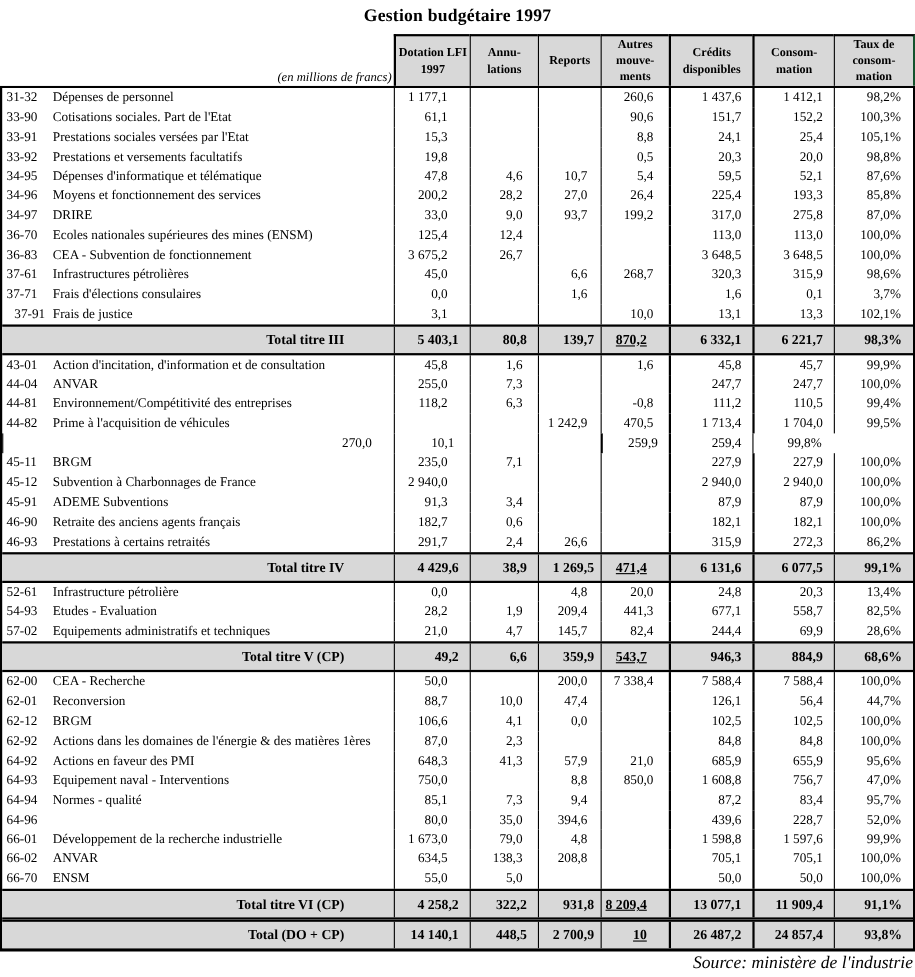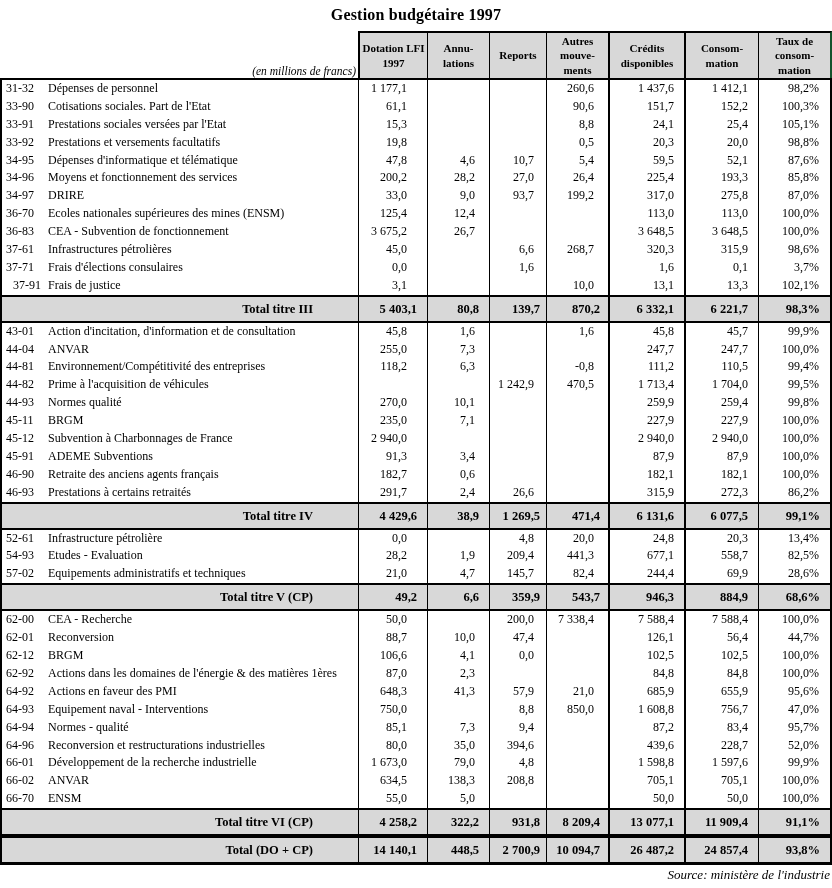--- a/index.html
+++ b/index.html
@@ -59,29 +59,29 @@
   .data-row .c7 { padding-right: 11px; }
 
   .total-row {
     height: 24px; line-height: 24px; font-weight: bold; font-size: 12.5px;
     background: #d8d8d8; border-top: 2px solid #000; border-bottom: 2px solid #000;
   }
   .total-row .labelcell { justify-content: flex-end; padding-right: 45px; margin-left: 29px; }
   .total-row .c1 { padding-right: 10px; }
   .total-row .c2 { padding-right: 10px; }
   .total-row .c3 { padding-right: 6px; }
-  .total-row .c4 { padding-right: 8px; }
+  .total-row .c4 { padding-right: 20px; text-decoration: underline; }
   .total-row .c5 { padding-right: 10px; }
   .total-row .c6 { padding-right: 10px; }
   .total-row .c7 { padding-right: 10px; }
   .tbody > .section:last-of-type .total-row:last-child,
   .total-row.grand { border-bottom: 0; }
 
   .source {
-    text-align: right; font-style: italic; font-size: 13px;
+    text-align: right; font-style: italic; font-size: 16px;
     margin-top: 2px; padding-right: 2px;
   }
 </style>
 </head>
 <body>
 
 <div class="page">
 
   <div class="title">Gestion budgétaire 1997</div>
 
@@ -320,24 +320,20 @@
             </div>
             <div class="cell num c1"></div>
             <div class="cell num c2"></div>
             <div class="cell num c3">1 242,9</div>
             <div class="cell num c4">470,5</div>
             <div class="cell num c5">1 713,4</div>
             <div class="cell num c6">1 704,0</div>
             <div class="cell num c7">99,5%</div>
           </div>
           <div class="grid-row data-row">
-            <div class="cell c0 labelcell">
-              <div class="code" style="display: inline-block;">44-93</div>
-              <div class="rowlabel" style="display: inline-block;">Normes qualité</div>
-            </div>
             <div class="cell num c1">270,0</div>
             <div class="cell num c2">10,1</div>
             <div class="cell num c3"></div>
             <div class="cell num c4"></div>
             <div class="cell num c5">259,9</div>
             <div class="cell num c6">259,4</div>
             <div class="cell num c7">99,8%</div>
           </div>
           <div class="grid-row data-row">
             <div class="cell c0 labelcell">
@@ -554,21 +550,20 @@
             <div class="cell num c2">7,3</div>
             <div class="cell num c3">9,4</div>
             <div class="cell num c4"></div>
             <div class="cell num c5">87,2</div>
             <div class="cell num c6">83,4</div>
             <div class="cell num c7">95,7%</div>
           </div>
           <div class="grid-row data-row">
             <div class="cell c0 labelcell">
               <div class="code" style="display: inline-block;">64-96</div>
-              <div class="rowlabel" style="display: inline-block;">Reconversion et restructurations industrielles</div>
             </div>
             <div class="cell num c1">80,0</div>
             <div class="cell num c2">35,0</div>
             <div class="cell num c3">394,6</div>
             <div class="cell num c4"></div>
             <div class="cell num c5">439,6</div>
             <div class="cell num c6">228,7</div>
             <div class="cell num c7">52,0%</div>
           </div>
           <div class="grid-row data-row">

